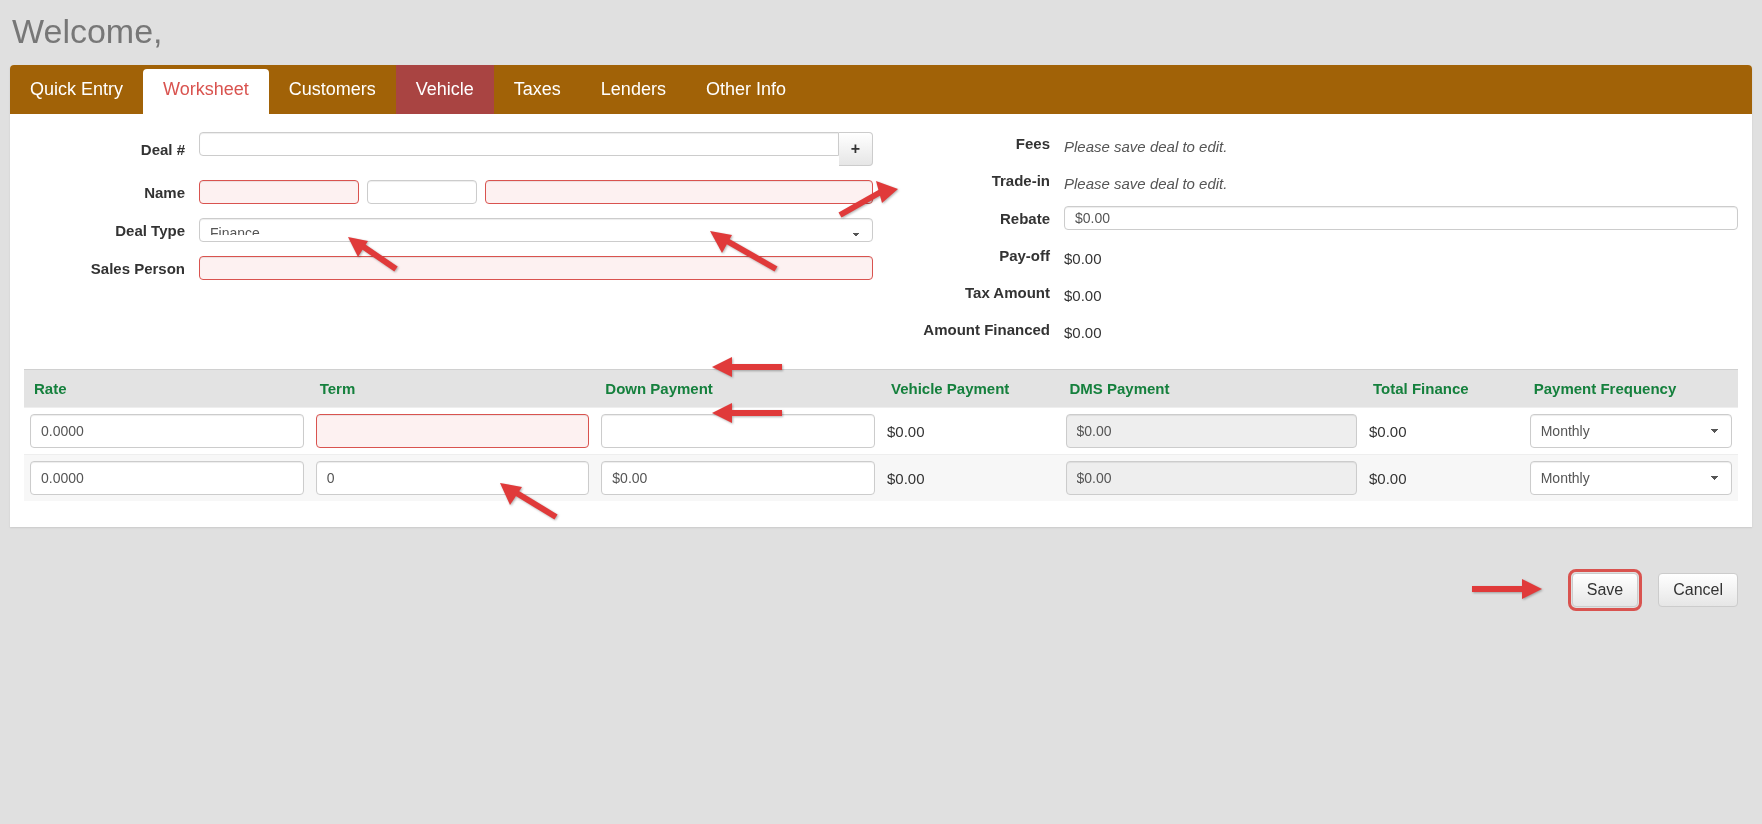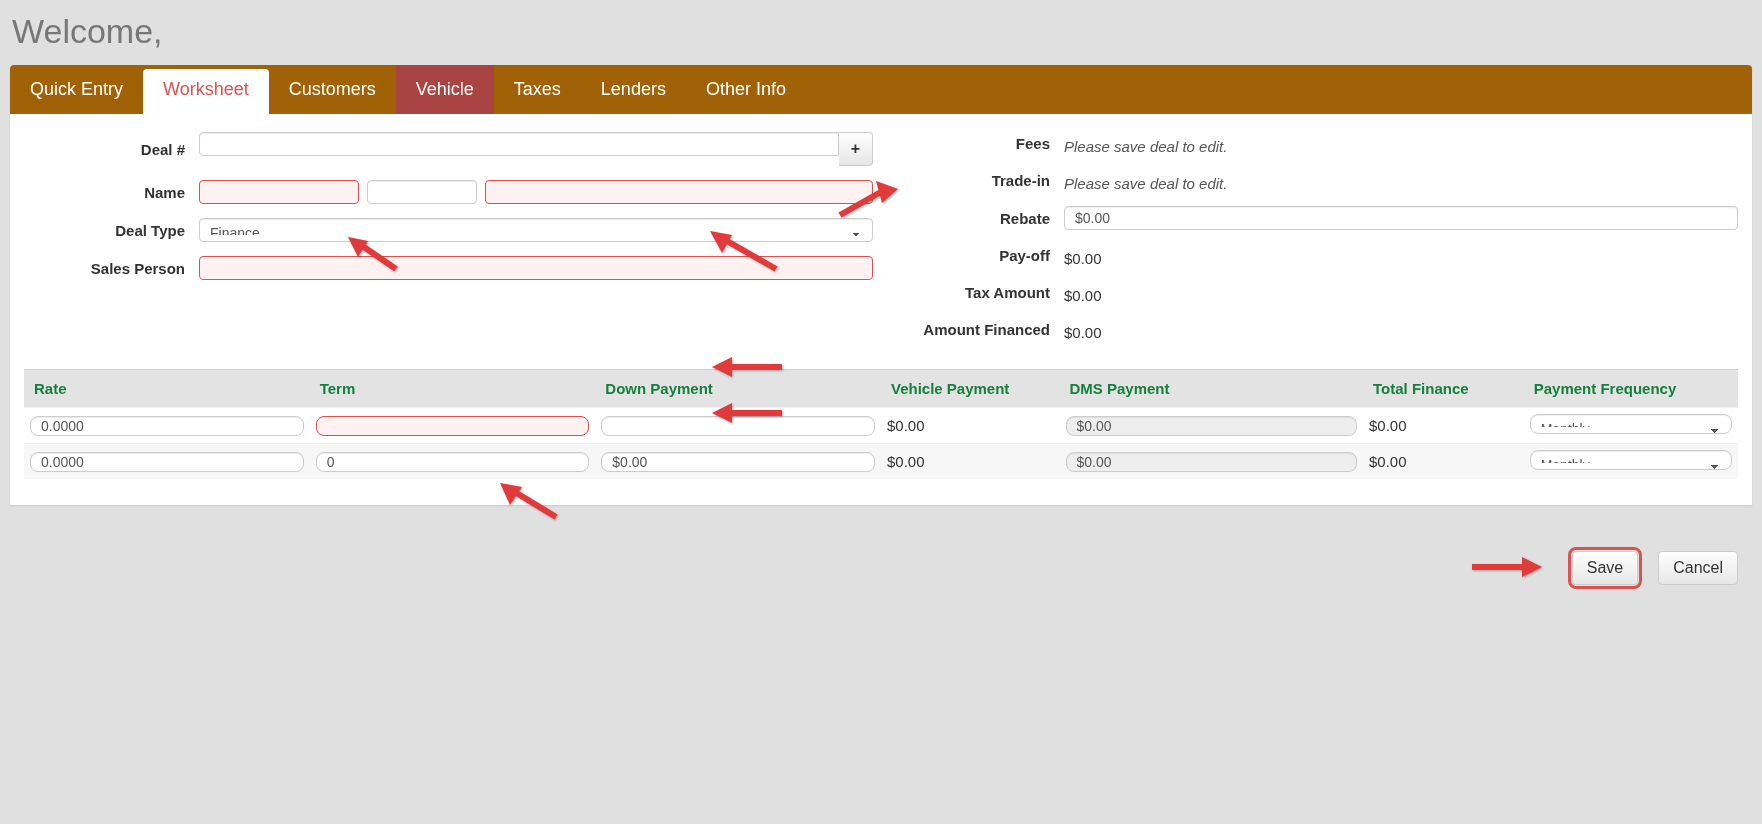--- a/index.html
+++ b/index.html
@@ -37,21 +37,21 @@
     .readonly { background: #eee; color: #555; }
     .name-first { width: 160px; flex: none; }
     .name-mid { width: 110px; flex: none; }
     .name-last { flex: 1; }
 
     .table-wrap { margin-top: 14px; }
     table { width: 100%; border-collapse: collapse; }
     thead th { background: #e3e3e3; color: #15803d; font-weight: 700; text-align: left; padding: 10px 10px; font-size: 15px; border-top: 1px solid #d0d0d0; }
     tbody td { padding: 6px 6px; border-top: 1px solid #eee; vertical-align: middle; font-size: 15px; background: #fff; }
     tbody tr:nth-child(even) td { background: #f7f7f7; }
-    td .form-control, td .form-select { height: 20px; border-radius: 8px; }
+    td .form-control, td .form-select { height: 34px; }
 
     .footer-actions { display: flex; justify-content: flex-end; gap: 20px; padding: 46px 14px 14px 14px; align-items: center; }
     .btn {
       padding: 7px 14px; font-size: 16px; border: 1px solid #ccc;
       background: linear-gradient(#fff, #e6e6e6); border-radius: 4px; cursor: pointer; color: #333;
     }
     .btn.save-highlight { outline: 3px solid #d9534f; outline-offset: 1px; }
 
     
     .arrow { position: absolute; pointer-events: none; }

